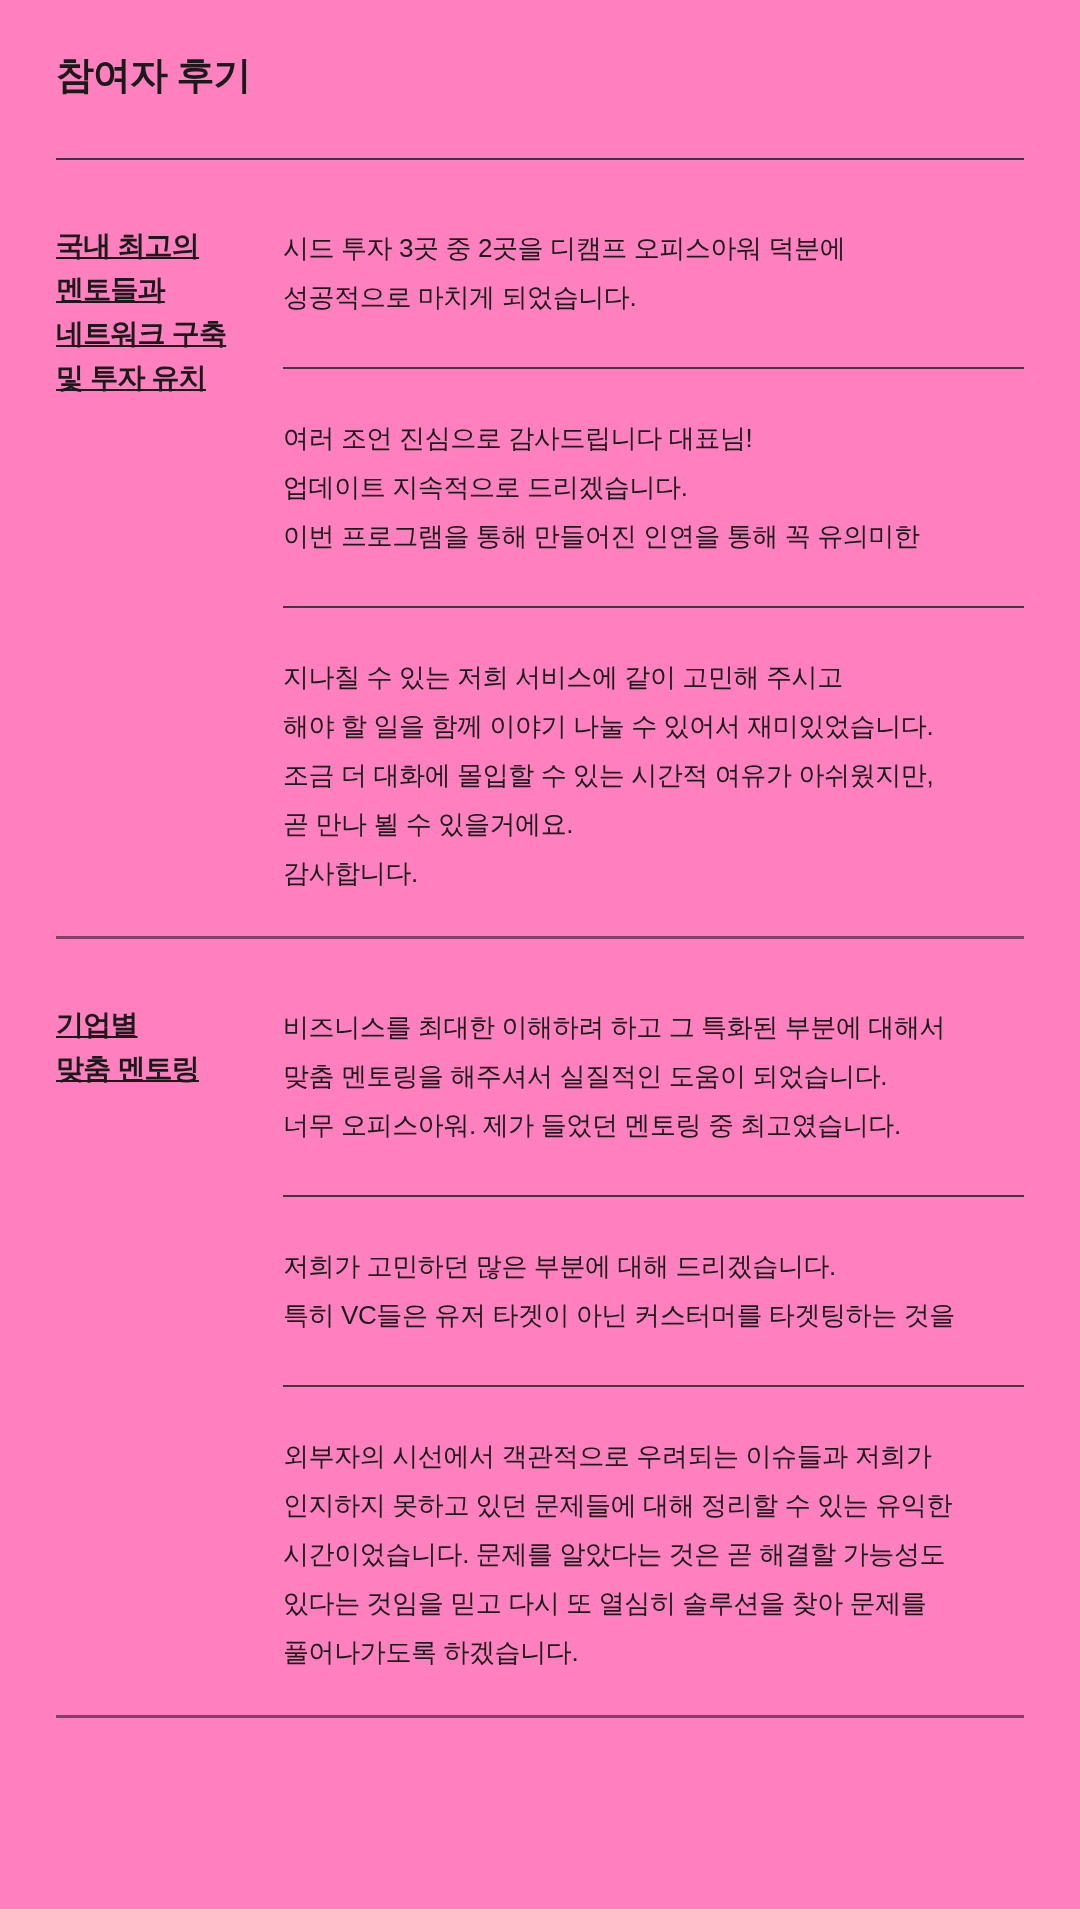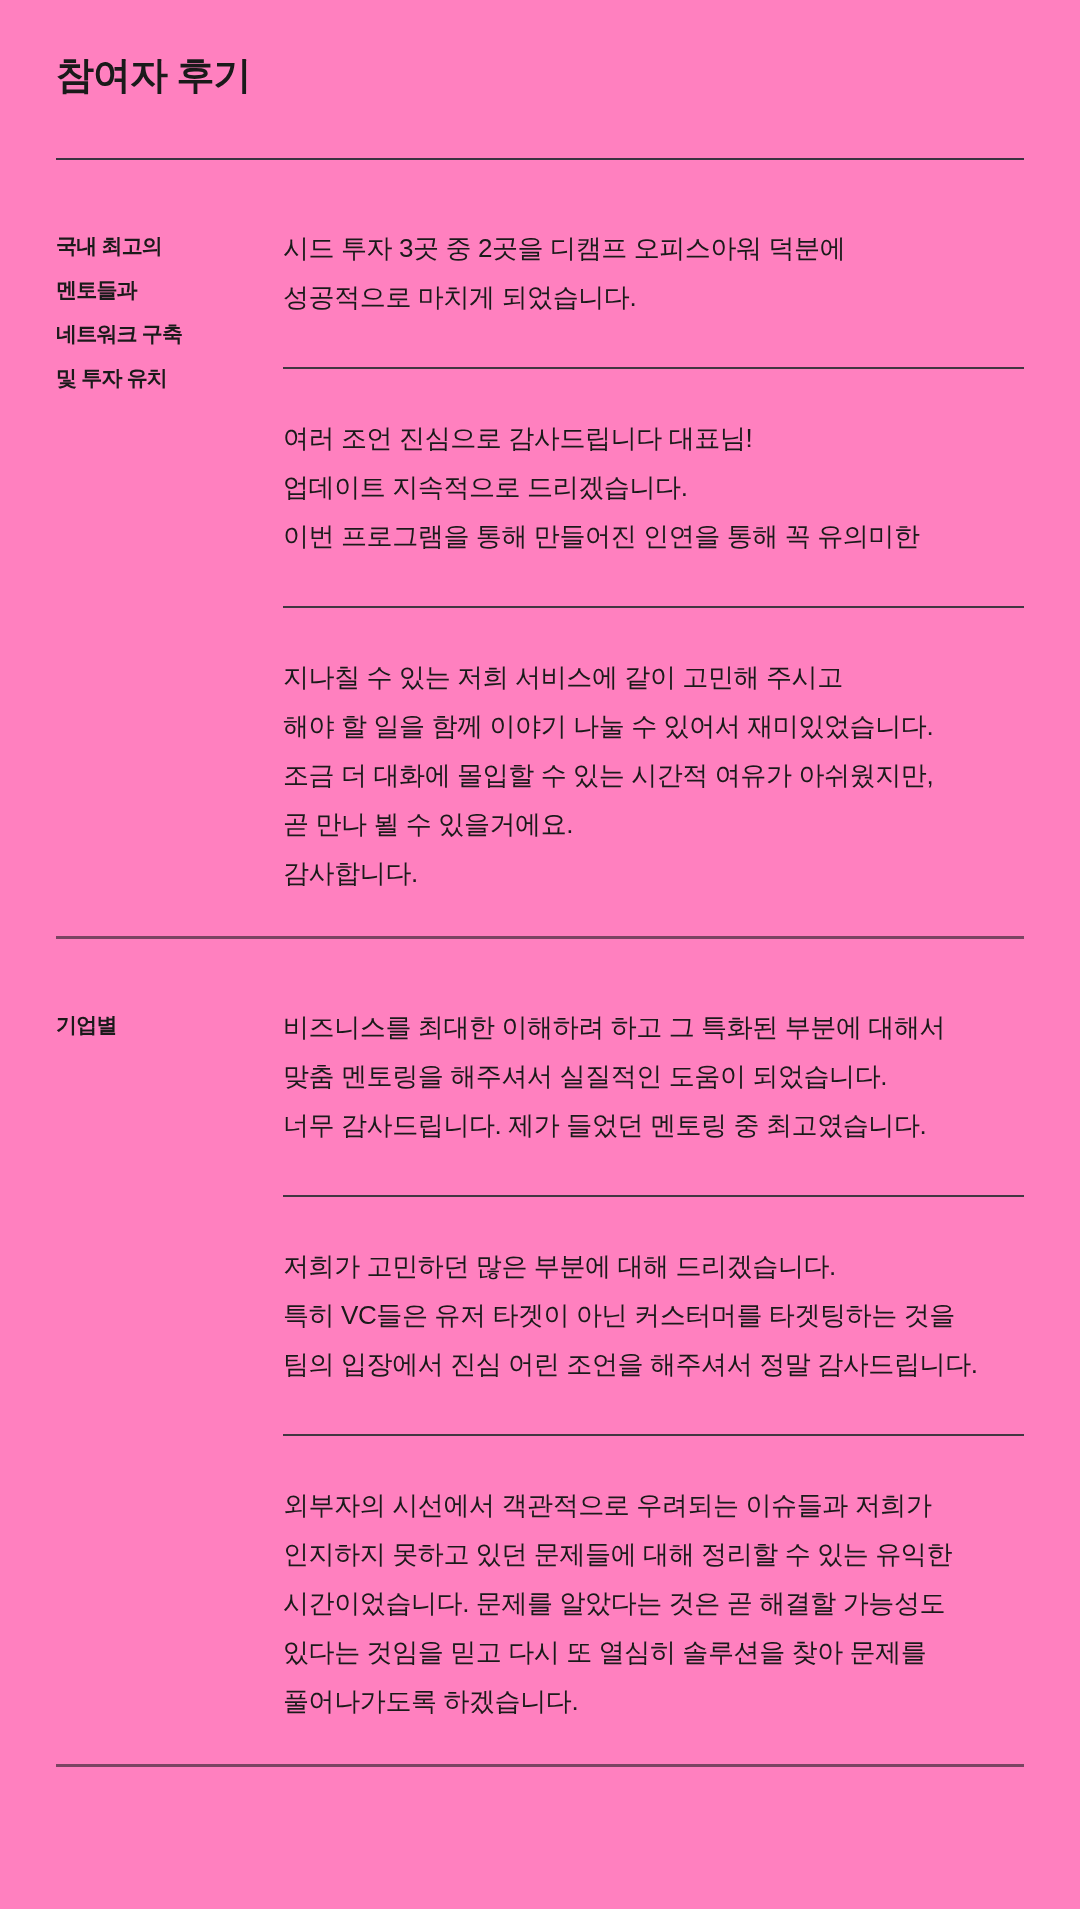--- a/index.html
+++ b/index.html
@@ -43,24 +43,25 @@
 
   .section {
     display: flex;
     align-items: flex-start;
     margin-top: 64px;
   }
 
   .section-label {
     width: 227px;
     flex: none;
-    font-size: 21px;
+    font-size: 28px;
     font-weight: 700;
     line-height: 44px;
     letter-spacing: -0.8px;
+    text-decoration: underline;
   }
 
   .section-quotes {
     flex: 1;
     min-width: 0;
   }
 
   .quote p {
     font-size: 26px;
     line-height: 49px;
@@ -114,32 +115,32 @@
         <p>감사합니다.</p>
       </blockquote>
     </div>
   </div>
 
   <hr class="rule section-rule">
 
   <div class="section">
     <div class="section-label">
       <div>기업별</div>
+      <div>맞춤 멘토링</div>
     </div>
     <div class="section-quotes">
       <blockquote class="quote">
         <p>비즈니스를 최대한 이해하려 하고 그 특화된 부분에 대해서</p>
         <p>맞춤 멘토링을 해주셔서 실질적인 도움이 되었습니다.</p>
-        <p>너무 감사드립니다. 제가 들었던 멘토링 중 최고였습니다.</p>
+        <p>너무 오피스아워. 제가 들었던 멘토링 중 최고였습니다.</p>
       </blockquote>
       <hr class="rule quote-rule">
       <blockquote class="quote">
         <p>저희가 고민하던 많은 부분에 대해 드리겠습니다.</p>
         <p>특히 VC들은 유저 타겟이 아닌 커스터머를 타겟팅하는 것을</p>
-        <p>팀의 입장에서 진심 어린 조언을 해주셔서 정말 감사드립니다.</p>
       </blockquote>
       <hr class="rule quote-rule">
       <blockquote class="quote">
         <p>외부자의 시선에서 객관적으로 우려되는 이슈들과 저희가</p>
         <p>인지하지 못하고 있던 문제들에 대해 정리할 수 있는 유익한</p>
         <p>시간이었습니다. 문제를 알았다는 것은 곧 해결할 가능성도</p>
         <p>있다는 것임을 믿고 다시 또 열심히 솔루션을 찾아 문제를</p>
         <p>풀어나가도록 하겠습니다.</p>
       </blockquote>
     </div>

